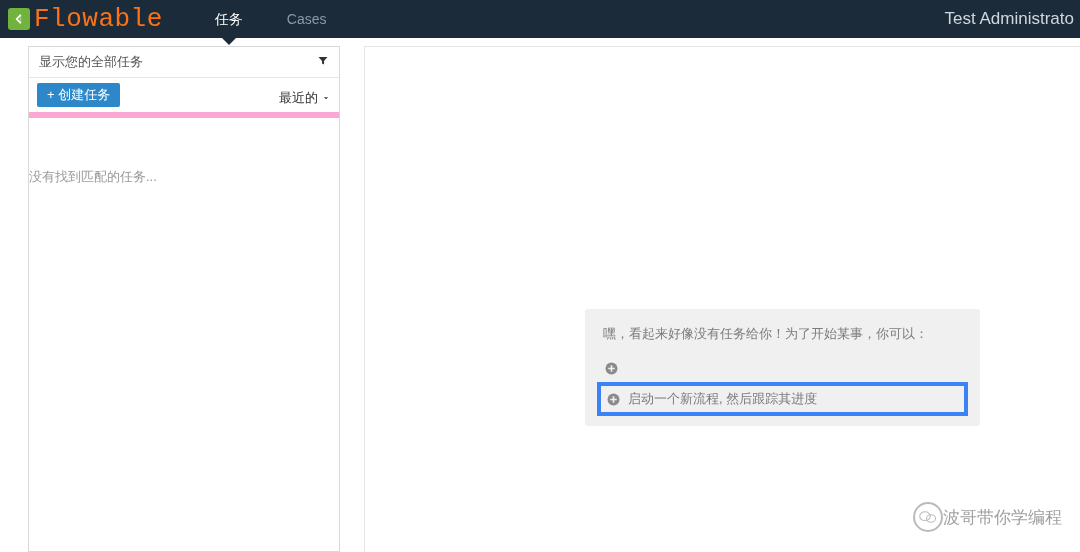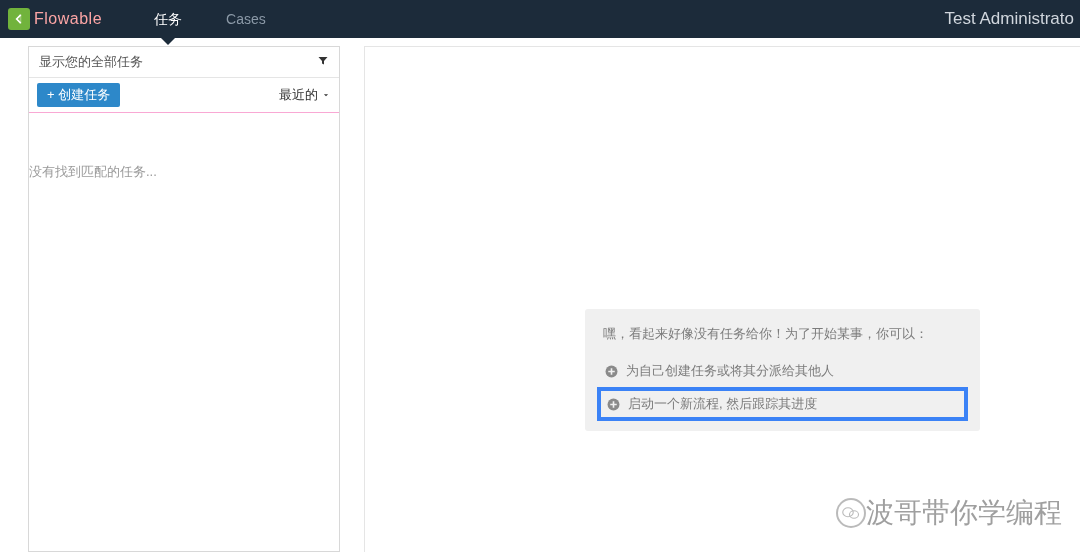--- a/index.html
+++ b/index.html
@@ -33,24 +33,25 @@
       height: 22px;
       background: #71b33c;
       border-radius: 3px;
       display: inline-flex;
       align-items: center;
       justify-content: center;
       margin-right: 4px;
     }
     .logo-icon svg { width: 14px; height: 14px; }
     .logo-text {
-      font-size: 16px;
+      font-size: 26px;
       font-weight: 400;
       letter-spacing: 0.5px;
-      color: #fca5a5;
+      color: #f97316;
+      font-family: Liberation Mono, monospace;
     }
     .nav {
       display: flex;
       height: 38px;
     }
     .nav-item {
       padding: 0 22px;
       line-height: 38px;
       color: #8b99a7;
       font-size: 14px;
@@ -95,23 +96,23 @@
       align-items: center;
       padding: 6px 10px;
       border-bottom: 1px solid #e5e5e5;
       color: #555;
       font-size: 13px;
     }
     .filter-row .spacer { flex: 1; }
     .filter-icon { color: #333; font-size: 13px; }
     .create-row {
       display: flex;
-      align-items: center;
+      align-items: flex-end;
       padding: 5px 8px;
-      border-bottom: 1px solid #f9a8d4;
+      border-bottom: 6px solid #f9a8d4;
       font-size: 13px;
     }
     .create-btn {
       background: #2d88c9;
       color: #fff;
       padding: 3px 10px;
       border-radius: 2px;
       cursor: pointer;
       font-size: 13px;
     }
@@ -169,21 +170,21 @@
     .plus-circle circle { fill: #8a8a8a; }
 
     .watermark {
       position: absolute;
       bottom: 20px;
       right: 18px;
       display: flex;
       align-items: center;
       gap: 0;
       color: #888;
-      font-size: 28px;
+      font-size: 17px;
       opacity: 0.8;
     }
     .wm-icon {
       width: 30px; height: 30px;
       border: 2px solid #aaa;
       border-radius: 50%;
       display: flex;
       align-items: center;
       justify-content: center;
       font-size: 13px;
@@ -235,21 +236,20 @@
   </div>
 
   <div class="main">
     <div class="hint-box">
       <div class="hint-title">嘿，看起来好像没有任务给你！为了开始某事，你可以：</div>
       <div class="hint-action">
         <svg class="plus-circle" viewBox="0 0 24 24">
           <circle cx="12" cy="12" r="11"></circle>
             <path stroke="#f0f0f0" stroke-width="3" d="M12 6v12M6 12h12"></path>
         </svg>
-        <span>为自己创建任务或将其分派给其他人</span>
       </div>
       <div class="hint-action highlighted">
         <svg class="plus-circle" viewBox="0 0 24 24">
           <circle cx="12" cy="12" r="11"></circle>
             <path stroke="#f0f0f0" stroke-width="3" d="M12 6v12M6 12h12"></path>
         </svg>
         <span>启动一个新流程, 然后跟踪其进度</span>
       </div>
     </div>
   </div>

